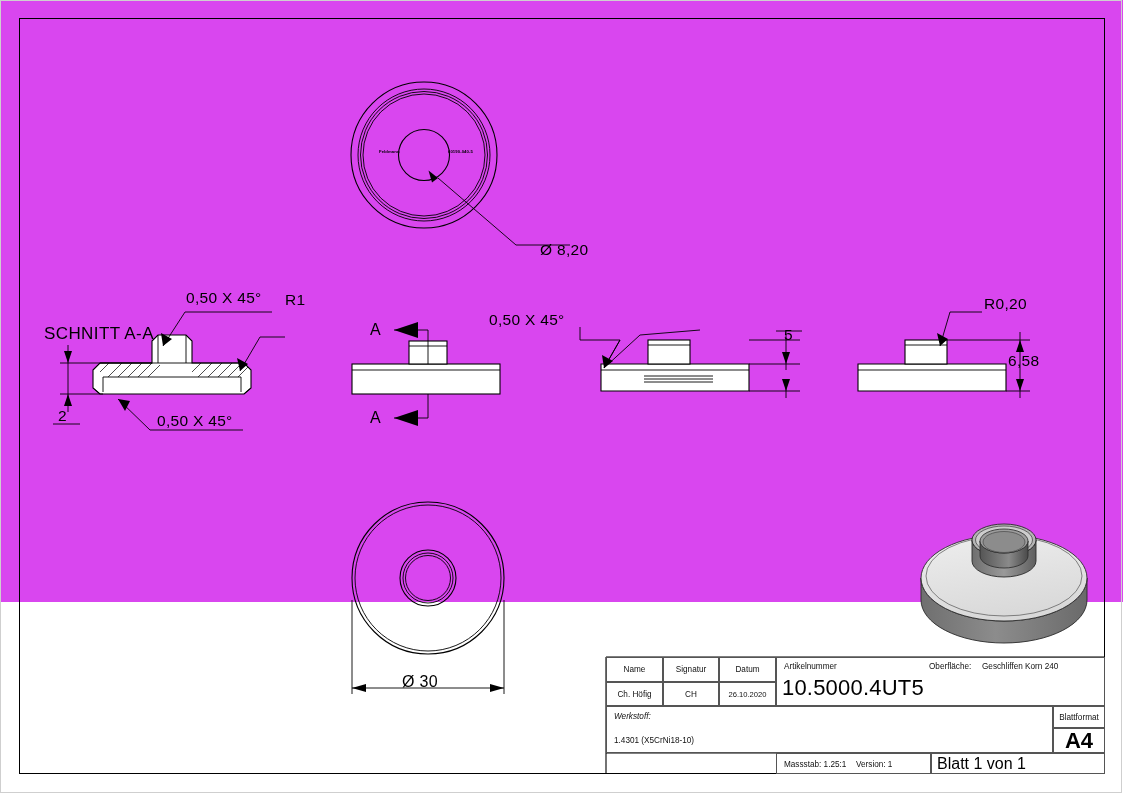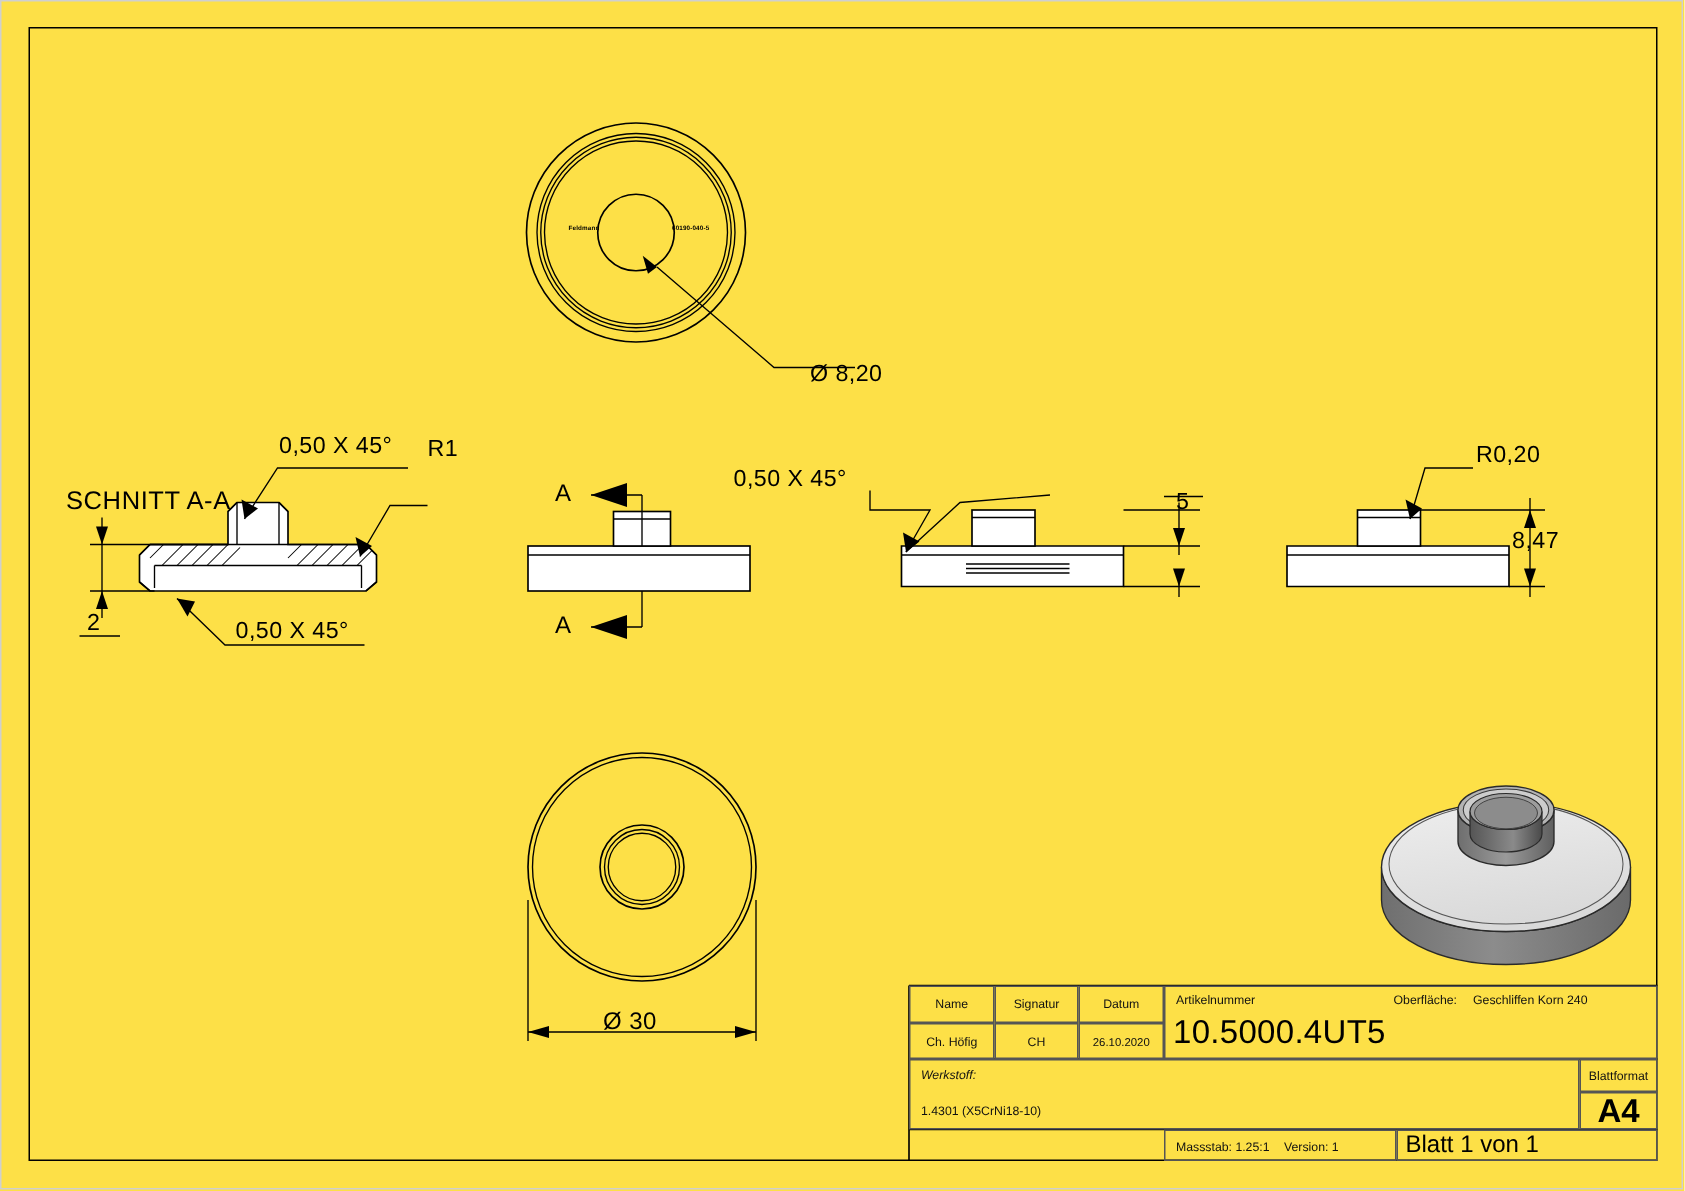--- a/index.html
+++ b/index.html
@@ -1,18 +1,18 @@
 <!DOCTYPE html>
 <html><head>
 <meta charset="utf-8">
 <style>
   html,body{margin:0;padding:0;background:#ffffff;}
   body{width:1123px;height:794px;overflow:hidden;
        font-family:"Liberation Sans",sans-serif;color:#000;}
-  #sheet{position:relative;width:1123px;height:794px;background:#fde047;}
+  #sheet{position:relative;width:1123px;height:602px;background:#d946ef;}
 
   
   .page-edge{position:absolute;left:0;top:0;width:1122px;height:793px;
              border:1px solid #cfcfcf;box-sizing:border-box;}
 
   
   .frame{position:absolute;left:19px;top:18px;width:1086px;height:756px;
          border:1.6px solid #000;box-sizing:border-box;}
 
   svg{position:absolute;left:0;top:0;width:1123px;height:794px;
@@ -247,21 +247,21 @@
   <div class="txt dim" style="left:157px;top:413px;">0,50 X 45°</div>
   <div class="txt dim" style="left:58px;top:408px;">2</div>
 
   <div class="txt dim" style="left:370px;top:322px;font-size:16px;">A</div>
   <div class="txt dim" style="left:370px;top:410px;font-size:16px;">A</div>
 
   <div class="txt dim" style="left:489px;top:312px;">0,50 X 45°</div>
   <div class="txt dim" style="left:784px;top:327px;">5</div>
 
   <div class="txt dim" style="left:984px;top:296px;">R0,20</div>
-  <div class="txt dim" style="left:1008px;top:353px;">8,47</div>
+  <div class="txt dim" style="left:1008px;top:353px;">6,58</div>
 
   <div class="txt dim" style="left:402px;top:674px;font-size:16px;">Ø 30</div>
 
   <div class="tb">
 
     <div class="cell hdr ctr" style="left:0px;top:0px;width:57px;height:25px;">Name</div>
     <div class="cell hdr ctr" style="left:57px;top:0px;width:56px;height:25px;">Signatur</div>
     <div class="cell hdr ctr" style="left:113px;top:0px;width:57px;height:25px;">Datum</div>
 
     <div class="cell val ctr" style="left:0px;top:25px;width:57px;height:24px;">Ch. Höfig</div>

